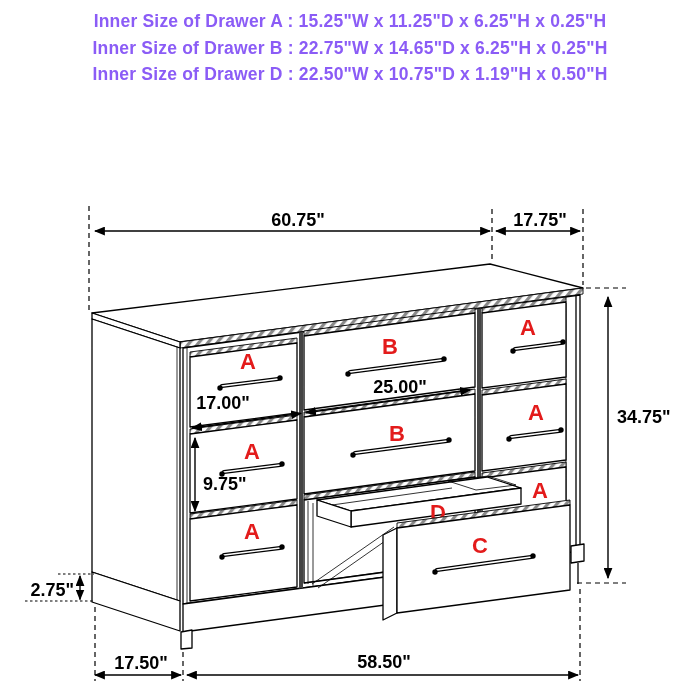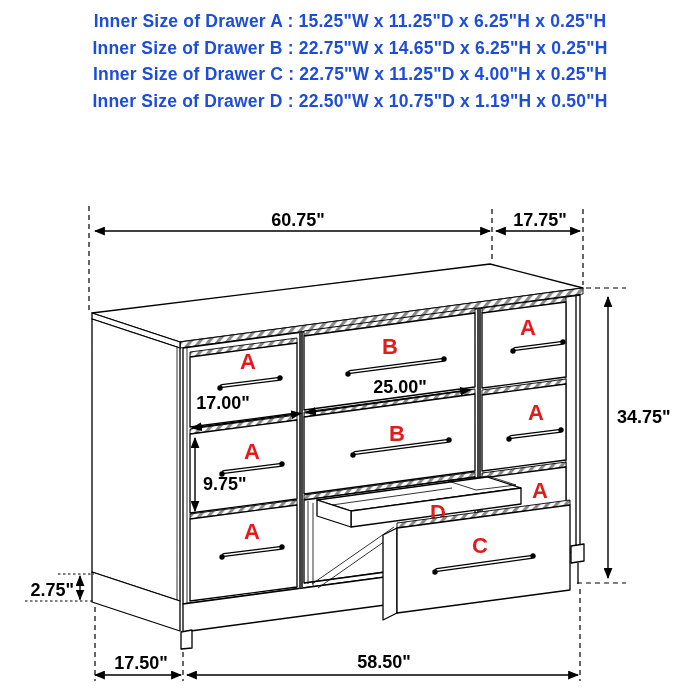--- a/index.html
+++ b/index.html
@@ -1,19 +1,19 @@
 <!DOCTYPE html>
 <html><head>
 <meta charset="utf-8">
 <style>
   html,body{margin:0;padding:0;background:#fff;}
   .page{position:relative;width:700px;height:700px;background:#fff;overflow:hidden;
         font-family:"Liberation Sans",sans-serif;}
   .header{position:absolute;top:8px;left:0;width:700px;text-align:center;
-          font-weight:bold;font-size:17.5px;line-height:26.5px;color:#1d4ed8;letter-spacing:.2px;}
+          font-weight:bold;font-size:17.5px;line-height:26.5px;color:#8b5cf6;letter-spacing:.2px;}
   .diagram-svg{position:absolute;left:0;top:0;}
   .dim-label{font-family:"Liberation Sans",sans-serif;font-weight:bold;font-size:18px;fill:#000;}
   .drawer-letter{font-family:"Liberation Sans",sans-serif;font-weight:bold;font-size:22px;fill:#e31b1b;}
   .ol{stroke:#000;stroke-width:1.3;stroke-linejoin:round;}
   .wh{fill:#fff;}
   .band{fill:url(#hatch);stroke:#000;stroke-width:.9;}
   .dimln{stroke:#000;stroke-width:1.4;fill:none;}
   .ext{stroke:#000;stroke-width:1.2;fill:none;stroke-dasharray:5 4;}
   .ext2{stroke:#000;stroke-width:1.2;fill:none;stroke-dasharray:2.5 2.5;}
   .thin{stroke:#000;stroke-width:.8;fill:none;}
@@ -21,21 +21,20 @@
   .hi{stroke:#fff;stroke-width:1.6;stroke-linecap:round;}
 </style>
 </head>
 <body>
 
 <div class="page">
 
   <div class="header">
     <div>Inner Size of Drawer A : 15.25"W x 11.25"D x 6.25"H x 0.25"H</div>
     <div>Inner Size of Drawer B : 22.75"W x 14.65"D x 6.25"H x 0.25"H</div>
-    <div>Inner Size of Drawer C : 22.75"W x 11.25"D x 4.00"H x 0.25"H</div>
     <div>Inner Size of Drawer D : 22.50"W x 10.75"D x 1.19"H x 0.50"H</div>
   </div>
 
   <svg class="diagram-svg" width="700" height="700" viewBox="0 0 700 700">
     <defs>
       <marker id="arr" viewBox="0 0 10 8" refX="9" refY="4" markerWidth="11" markerHeight="9" orient="auto-start-reverse" markerUnits="userSpaceOnUse">
         <path d="M0,0 L10,4 L0,8 z" fill="#000"></path>
       </marker>
       <pattern id="hatch" patternUnits="userSpaceOnUse" width="7" height="7" patternTransform="rotate(40)">
         <rect width="7" height="7" fill="#fff"></rect>

